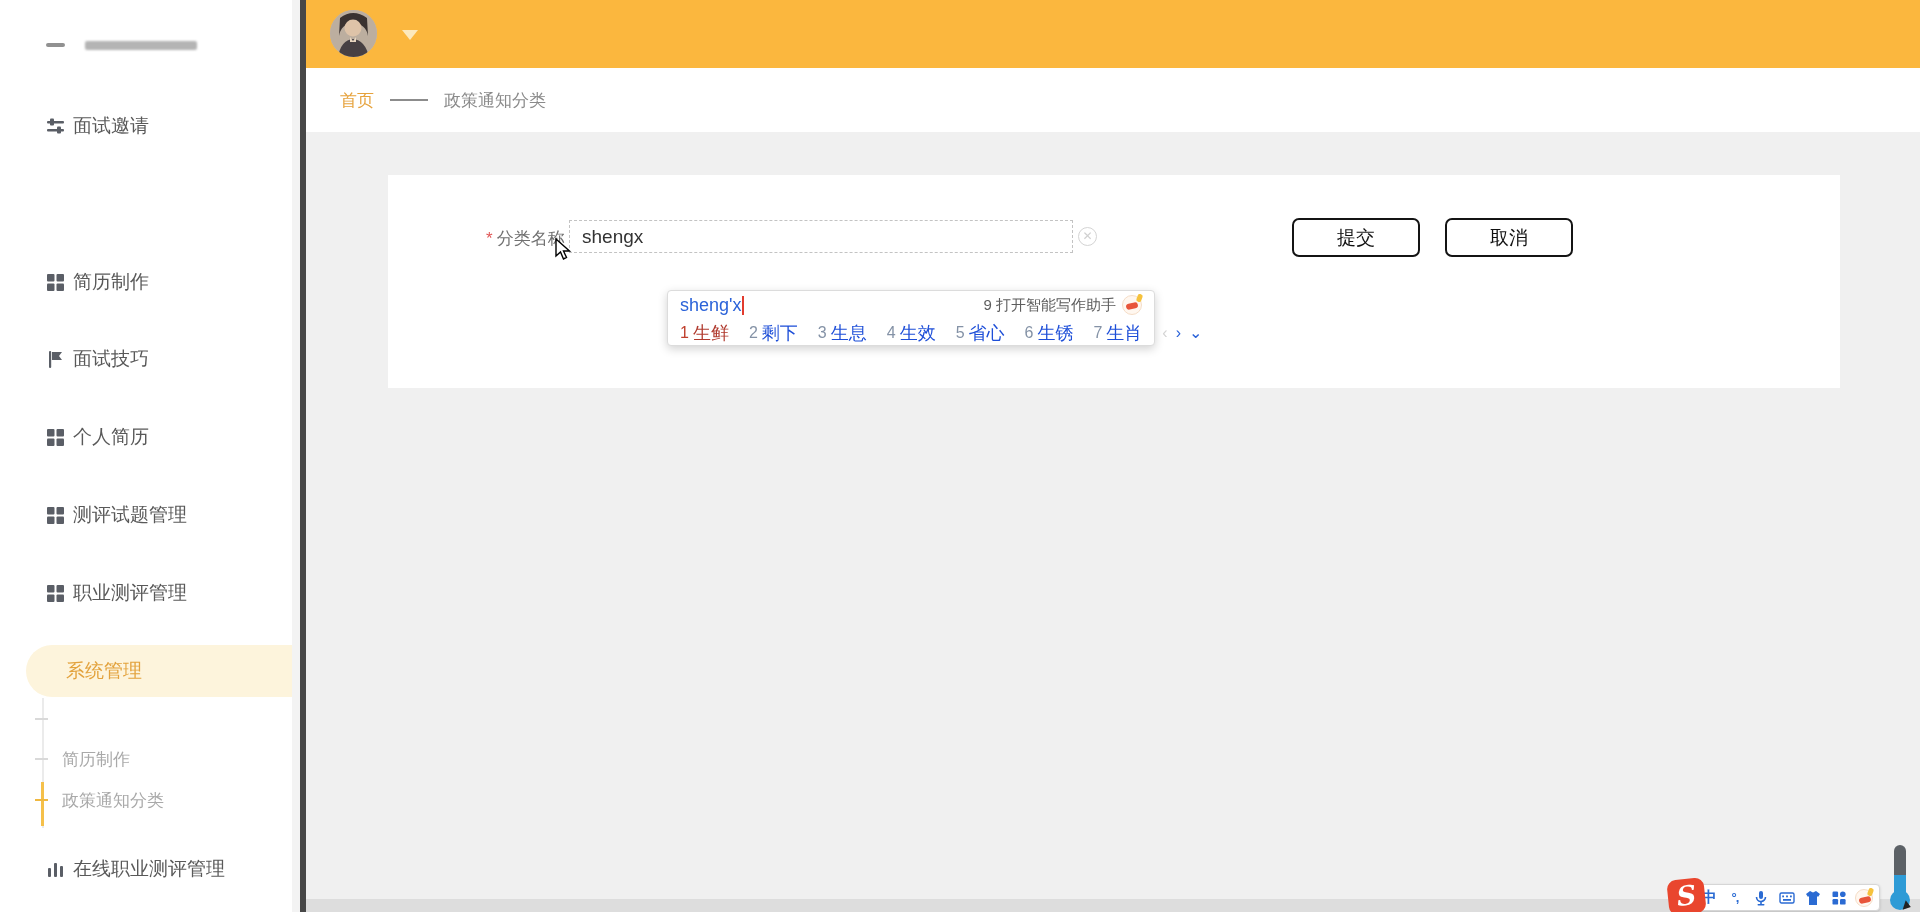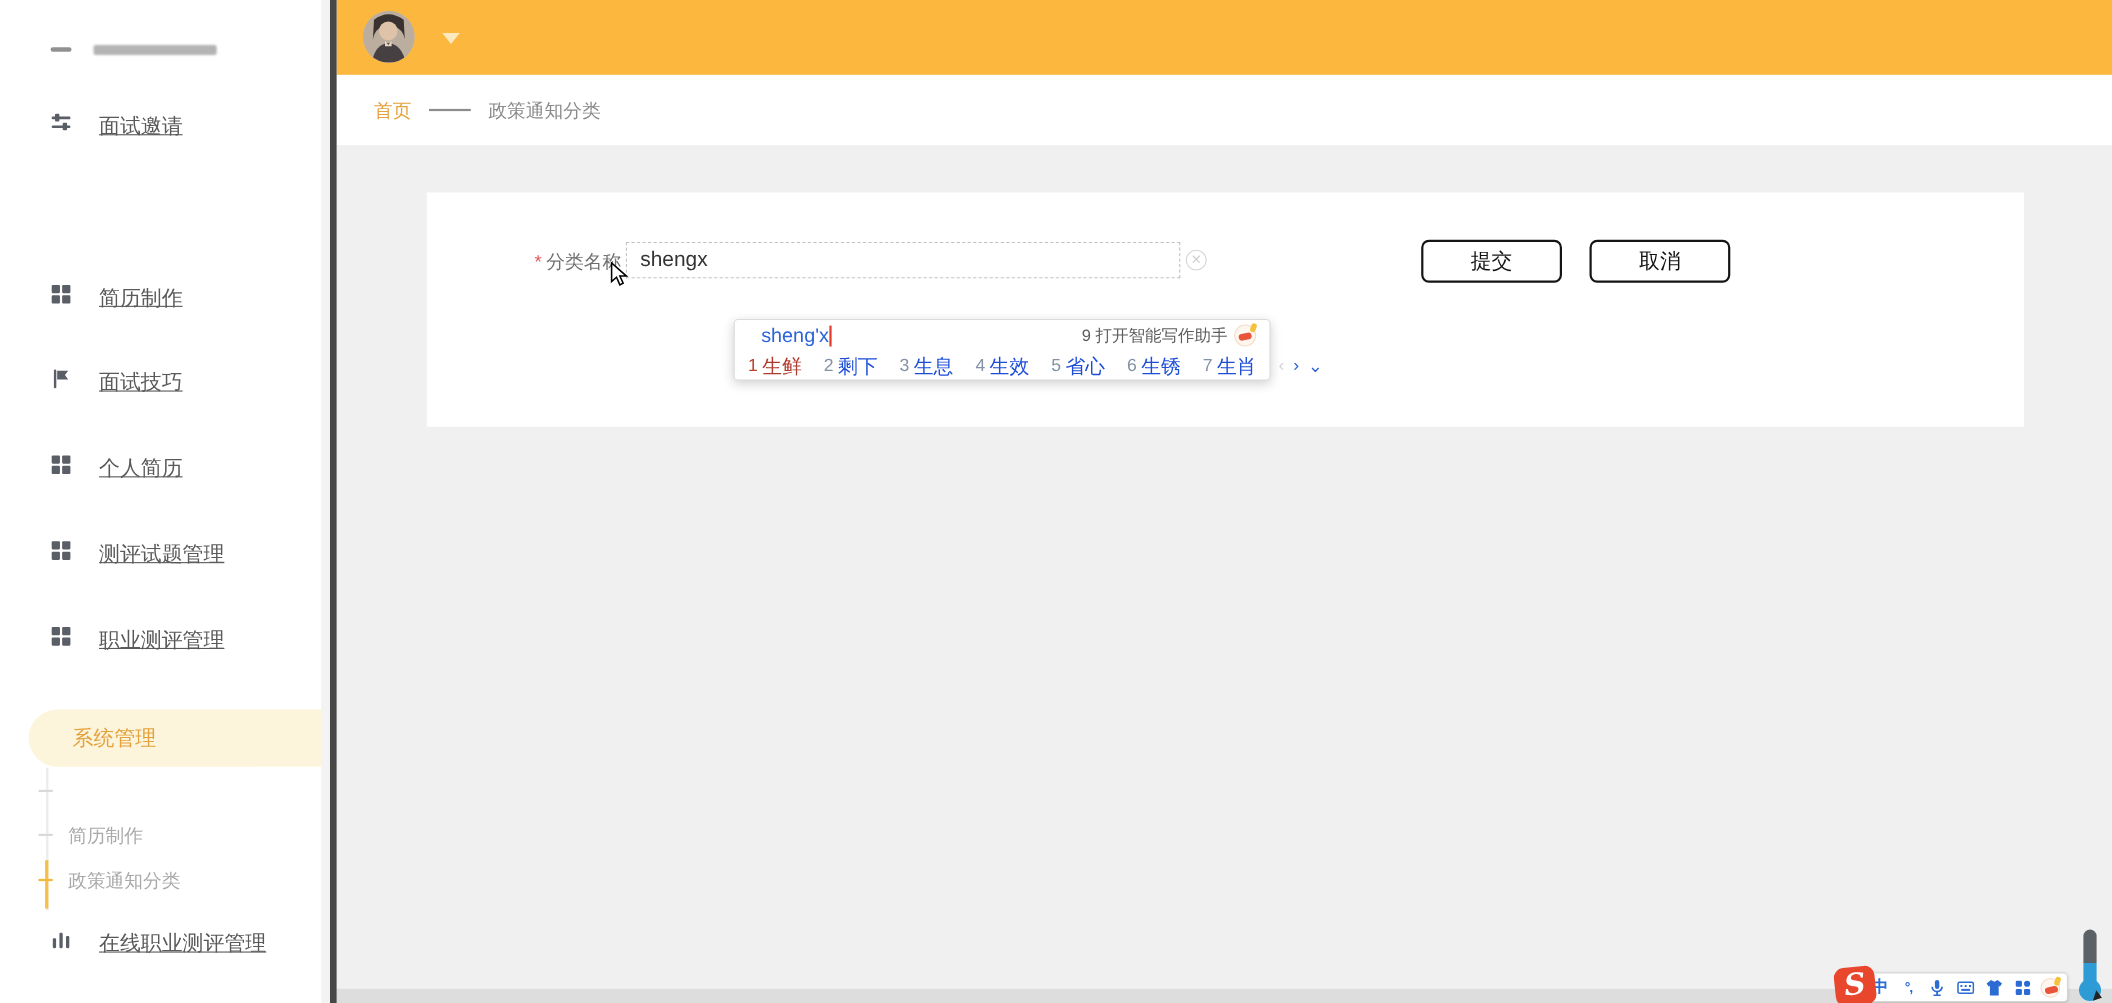--- a/index.html
+++ b/index.html
@@ -4,21 +4,21 @@
 <style>
   * { margin:0; padding:0; box-sizing:border-box; }
   html,body { width:1920px; height:912px; overflow:hidden; }
   body { font-family:"Liberation Sans","DejaVu Sans",sans-serif; background:#f0f0f0; position:relative; }
 
   
   .sidebar { position:absolute; left:0; top:0; width:300px; height:912px; background:#ffffff; z-index:5; }
   .sidebar-scroll-strip { position:absolute; right:0; top:0; width:8px; height:912px; background:#f3f3f3; }
   .side-divider { position:absolute; left:300px; top:0; width:6px; height:912px; background:#474747; z-index:6; }
 
-  .side-item { position:absolute; left:0; width:100%; height:48px; display:flex; padding-left:46px; gap:25px; font-size:19px; color:#595959; cursor:pointer;text-decoration:underline; }
+  .side-item { position:absolute; left:0; width:100%; height:48px; display:flex; align-items:center; padding-left:46px; gap:8px; font-size:19px; color:#595959; cursor:pointer; }
   .side-item .ic { width:19px; height:19px; flex:0 0 19px; display:flex; align-items:center; justify-content:center; }
   .side-item .ic svg { width:19px; height:19px; fill:#5a5e66; }
 
   .side-item-clipped { position:absolute; left:0; top:30px; width:100%; height:30px; display:flex; align-items:center; padding-left:46px; gap:20px; opacity:.75; }
   .clip-ic { width:19px; height:4px; background:#6d6d6d; border-radius:2px; }
   .clip-text { width:112px; height:9px; background:#9b9b9b; border-radius:2px; filter:blur(1.2px); }
 
   .side-item-active { position:absolute; left:26px; top:645px; width:274px; height:52px; background:#fdf4dc; border-right:1px solid #14532d; border-radius:26px 0 0 26px; display:flex; align-items:center; padding-left:22px; gap:18px; font-size:19px; color:#e3a23c; cursor:pointer; }
   .side-item-active .ic svg { fill:#f0a93c; }
 
@@ -48,21 +48,21 @@
   .required-mark { color:#e05656; margin-right:4px; }
   .text-input { position:absolute; left:181px; top:45px; width:504px; height:33px; border:1px dashed #c3c3c3; background:#fff; font-size:19px; color:#333; padding:0 12px; font-family:"Liberation Sans","DejaVu Sans",sans-serif; outline:none; }
   .clear-icon { position:absolute; left:690px; top:52px; width:19px; height:19px; border:1px solid #d4d4d4; border-radius:50%; color:#cfcfcf; font-size:12px; line-height:17px; text-align:center; cursor:pointer; background:#fff; }
 
   .btn { position:absolute; top:86px; width:128px; height:39px; background:#ffffff; border:2px solid #141414; border-radius:7px; font-size:19px; color:#111; cursor:pointer; font-family:"Liberation Sans","DejaVu Sans",sans-serif; }
   .btn-submit { left:986px; }
   .btn-cancel { left:1139px; }
 
   
   .ime { position:absolute; left:279px; top:115px; width:488px; height:56px; background:#ffffff; border:1px solid #dcdcdc; border-radius:4px; box-shadow:0 3px 10px rgba(0,0,0,.18); z-index:20; }
-  .ime-row1 { height:28px; display:flex; align-items:center; justify-content:space-between; padding:0 12px;margin-left:12px; }
+  .ime-row1 { height:28px; display:flex; align-items:center; justify-content:space-between; padding:0 12px; }
   .ime-pinyin { font-size:18px; color:#2b63d9; display:flex; align-items:center; }
   .ime-caret { display:inline-block; width:2px; height:19px; background:#e23b2e; margin-left:1px; }
   .ime-right { display:flex; align-items:center; gap:6px; font-size:15px; color:#5d5d5d; cursor:pointer; }
   .assist-icon { width:20px; height:20px; border-radius:50%; background:#fff7ef; border:1px solid #f5ddc7; position:relative; }
   .assist-icon::before { content:""; position:absolute; left:3px; top:7px; width:12px; height:6px; background:#e8553a; border-radius:3px; transform:rotate(-12deg); }
   .assist-icon::after { content:""; position:absolute; right:-1px; top:-2px; width:5px; height:8px; background:#f6c23c; border-radius:2px; transform:rotate(20deg); }
   .ime-row2 { height:27px; display:flex; align-items:center; padding:0 12px; font-size:18px; gap:20px; }
   .cand { display:flex; align-items:center; gap:4px; cursor:pointer; white-space:nowrap; }
   .cand .n { color:#8492a6; font-size:16px; }
   .cand .t { color:#1d4ed8; }

